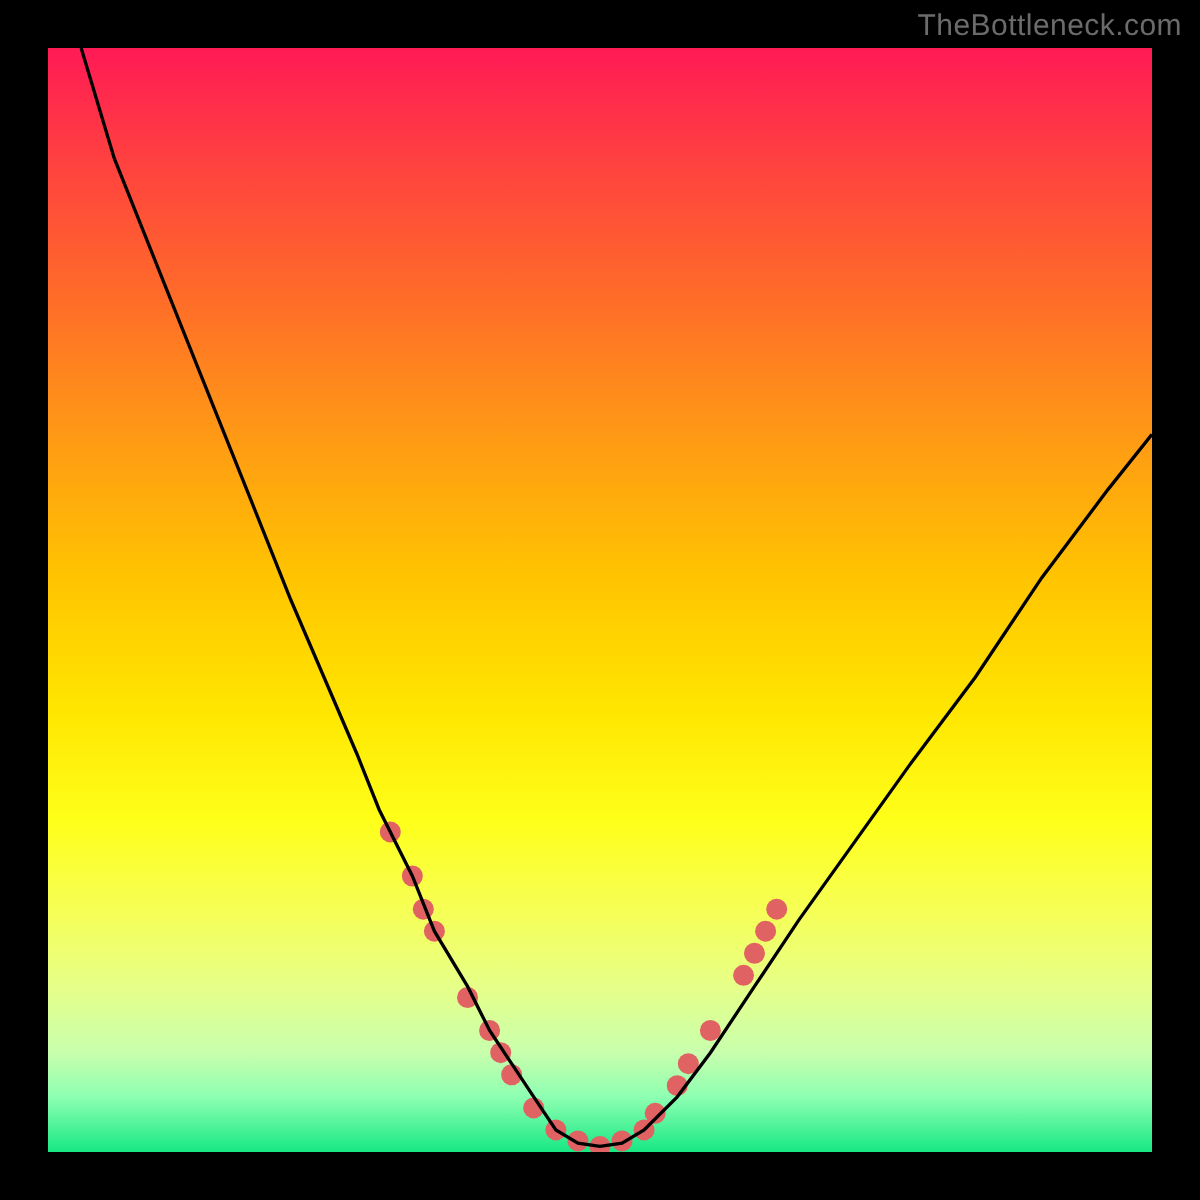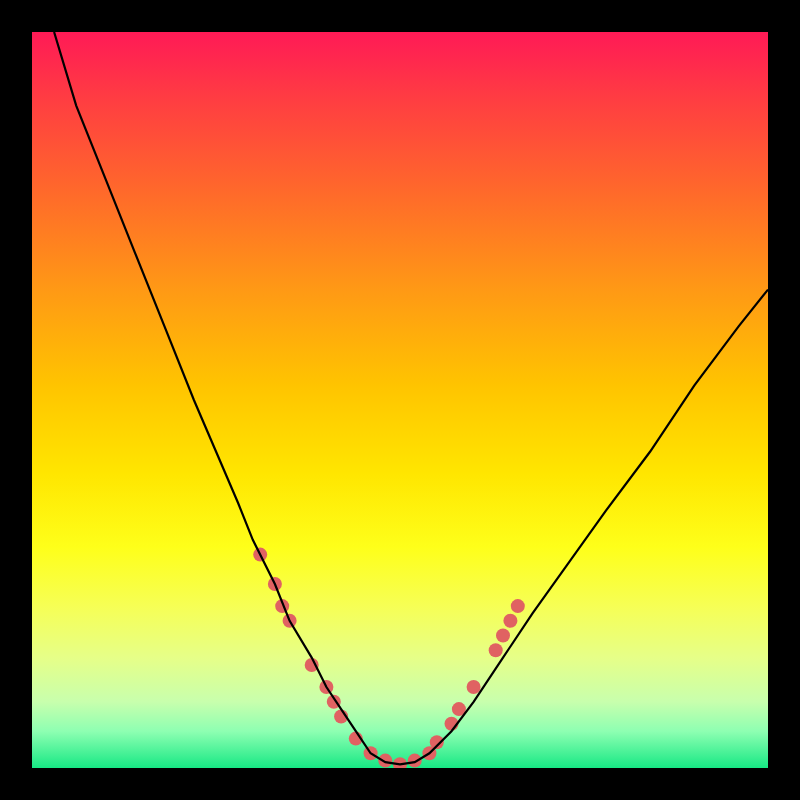--- a/index.html
+++ b/index.html
@@ -86,13 +86,14 @@
         <circle cx="426.9" cy="677.1" r="7" fill="#e06262"></circle>
         <circle cx="441.6" cy="655.0" r="7" fill="#e06262"></circle>
         <circle cx="463.7" cy="618.2" r="7" fill="#e06262"></circle>
         <circle cx="471.0" cy="603.5" r="7" fill="#e06262"></circle>
         <circle cx="478.4" cy="588.8" r="7" fill="#e06262"></circle>
         <circle cx="485.8" cy="574.1" r="7" fill="#e06262"></circle>
       </g>
     <path id="curve" fill="none" stroke="#000" d="M22.1,0.0 L44.2,73.6 L73.6,147.2 L103.0,220.8 L132.5,294.4 L161.9,368.0 L184.0,419.5 L206.1,471.0 L220.8,507.8 L242.9,552.0 L257.6,588.8 L279.7,625.6 L294.4,655.0 L309.1,677.1 L323.8,699.2 L338.6,721.3 L338.6,721.3 L353.3,730.1 L368.0,732.3 L382.7,730.1 L397.4,721.3 L397.4,721.3 L419.5,699.2 L441.6,669.8 L471.0,625.6 L500.5,581.4 L537.3,529.9 L574.1,478.4 L618.2,419.5 L662.4,353.3 L706.6,294.4 L736.0,257.6" stroke-width="2.2"></path>
   </svg>
 
+  <div class="watermark">TheBottleneck.com</div>
 </div>
 
 </body></html>

